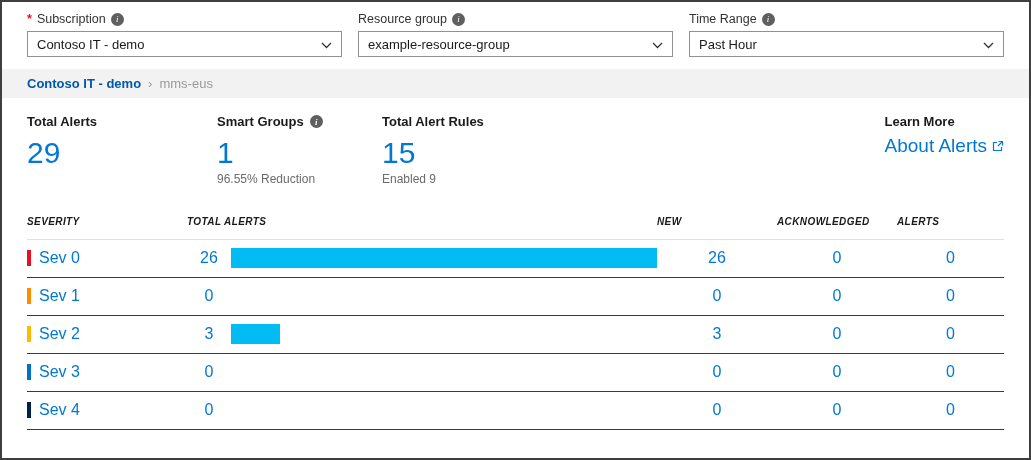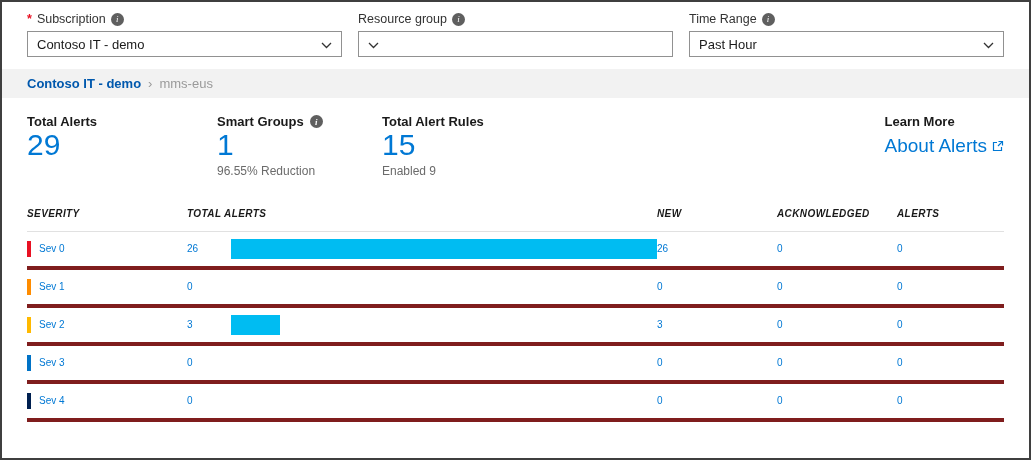--- a/index.html
+++ b/index.html
@@ -86,21 +86,21 @@
     font-size: 13px;
     font-weight: bold;
     color: #1a1a1a;
     display: flex;
     align-items: center;
     gap: 6px;
   }
   .sum-value {
     font-size: 30px;
     color: #0078d4;
-    margin-top: 0;
+    margin-top: 8px;
     line-height: 1.05;
     cursor: pointer;
   }
   .sum-sub {
     font-size: 12px;
     color: #6b6b6b;
     margin-top: 3px;
   }
   .learn {
     margin-left: auto;
@@ -128,22 +128,23 @@
     font-size: 10px;
     font-weight: bold;
     color: #1a1a1a;
     letter-spacing: 0.4px;
     padding-bottom: 12px;
     border-bottom: 1px solid #e1e1e1;
     font-style: italic;
   }
   .t-row {
     height: 38px;
-    border-bottom: 4px solid #7f1d1d;
-    font-size: 10px;
+    border-bottom: 1px solid #7f1d1d;
+    font-size: 16px;
+    text-align: center;
   }
   .sev-cell { display: flex; align-items: center; gap: 8px; }
   .sev-chip { width: 4px; height: 16px; flex: 0 0 auto; }
   .sev-label { color: #0078d4; cursor: pointer; }
   .total-cell { display: flex; align-items: center; }
   .total-num { width: 44px; color: #0078d4; cursor: pointer; }
   .bar-wrap { flex: 1; height: 20px; display: flex; align-items: center; }
   .bar { height: 20px; }
   .num-link { color: #0078d4; cursor: pointer; }
 </style>
@@ -169,20 +170,21 @@
         </span>
       </div>
     </div>
 
     <div class="filter">
       <div class="filter-label">
         <span>Resource group</span>
         <span class="info-icon">i</span>
       </div>
       <div class="selectbox">
+        <span>example-resource-group</span>
         <span>
           <svg width="11" height="7" viewBox="0 0 11 7">
               <path d="M1 1 L5.5 5.5 L10 1" stroke="#333" stroke-width="1.3" fill="none"></path>
             </svg>
         </span>
       </div>
     </div>
 
     <div class="filter">
       <div class="filter-label">

